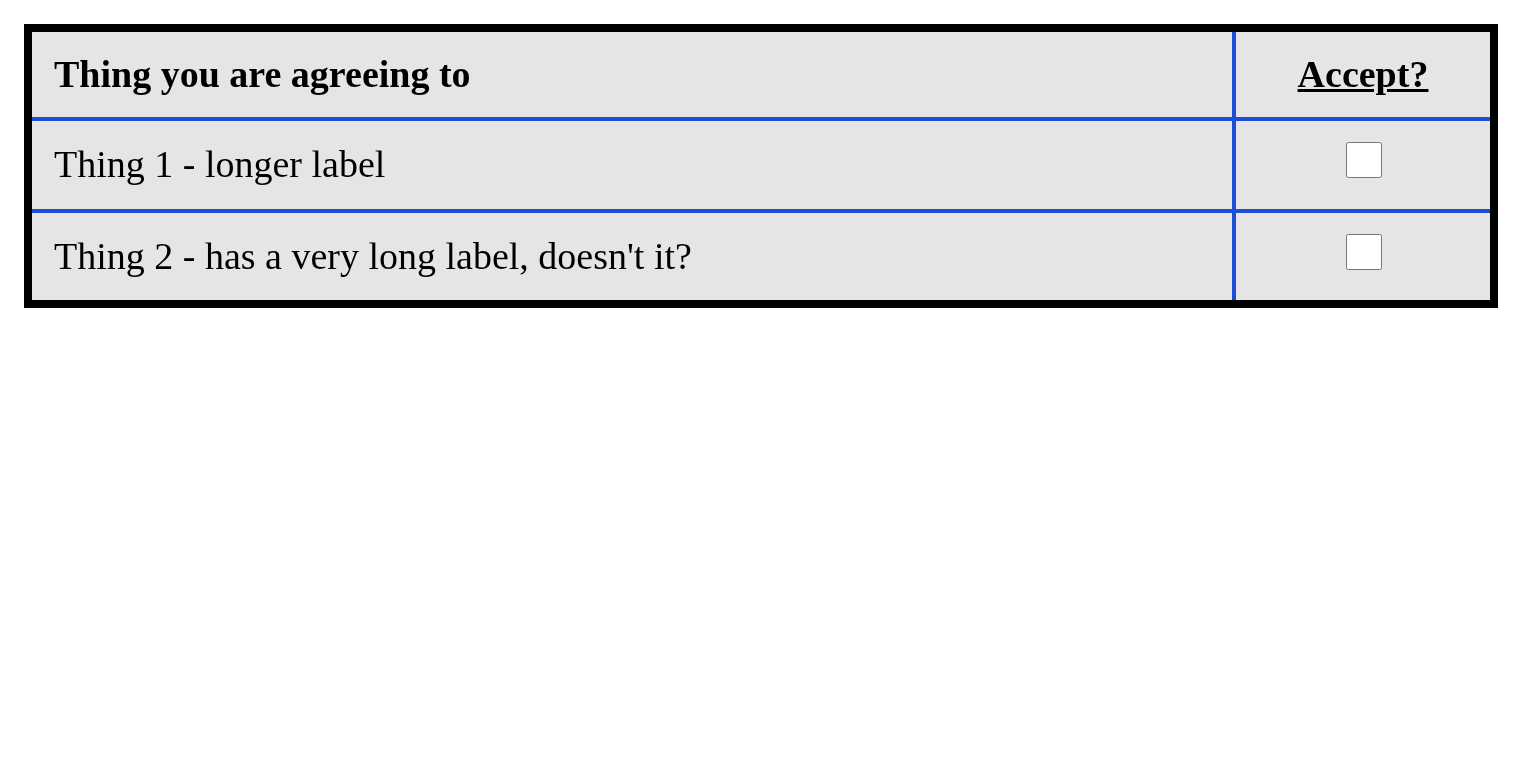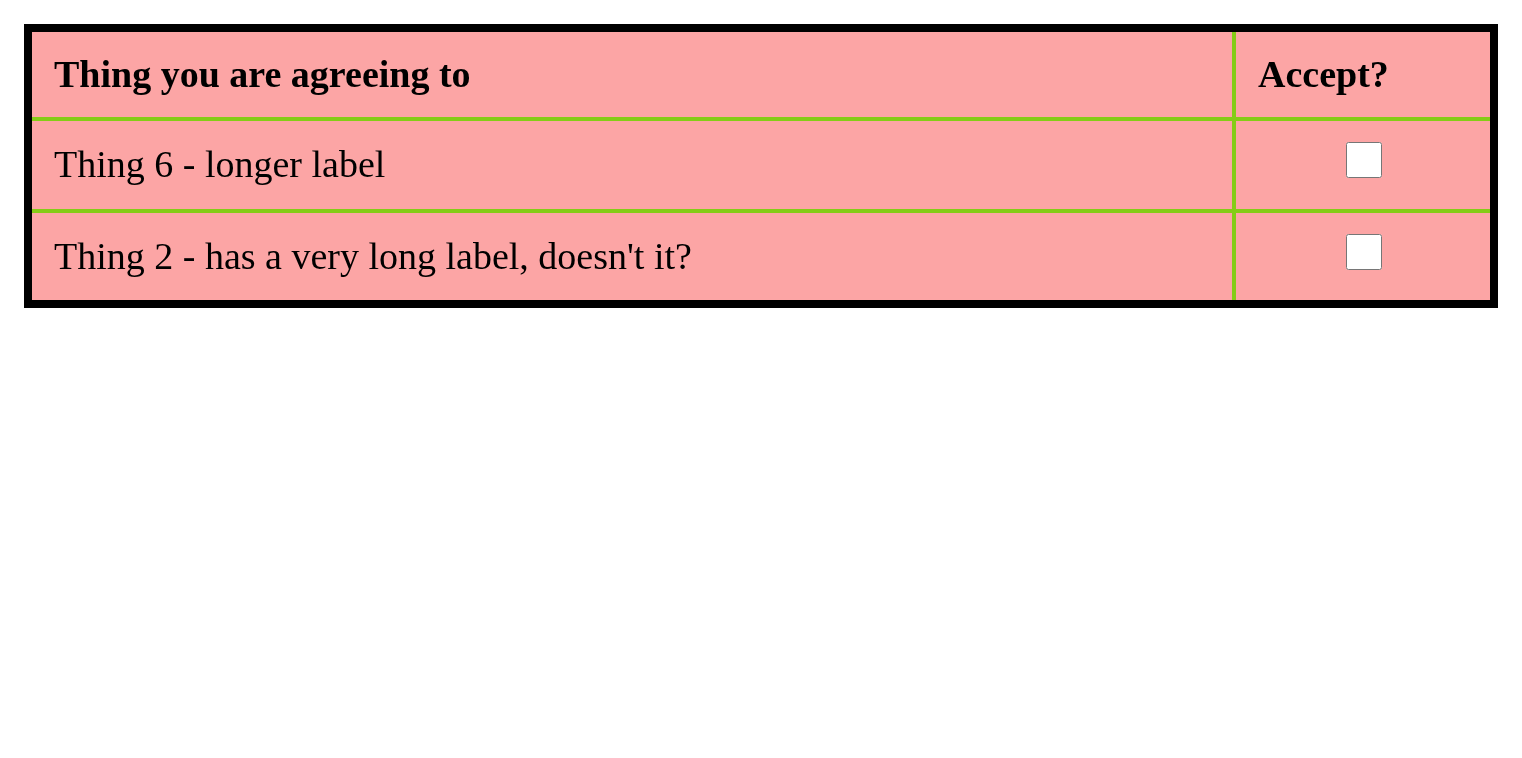--- a/index.html
+++ b/index.html
@@ -9,33 +9,35 @@
       background: #fff;
     }
     table.agreement {
       border-collapse: collapse;
       border: 8px solid #000;
       width: 100%;
       table-layout: fixed;
     }
     table.agreement th,
     table.agreement td {
-      border: 4px solid #84cc16;
+      border: 4px solid #1d4ed8;
       padding: 18px 22px;
       font-size: 38px;
       line-height: 1.3;
       color: #000;
-      background: #fca5a5;
+      background: #e5e5e5;
       vertical-align: middle;
     }
     table.agreement th {
       font-weight: 700;
       text-align: left;
     }
     table.agreement th.col-accept {
+      text-align: center;
+      text-decoration: underline;
     }
     col.col-thing { width: auto; }
     col.col-accept { width: 260px; }
     td.cell-accept {
       text-align: center;
     }
     td.cell-accept input[type="checkbox"] {
       width: 36px;
       height: 36px;
       accent-color: #555;
@@ -50,21 +52,21 @@
     <col class="col-accept">
   </colgroup>
   <thead>
     <tr>
       <th>Thing you are agreeing to</th>
       <th class="col-accept">Accept?</th>
     </tr>
   </thead>
   <tbody>
     <tr>
-      <td>Thing 6 - longer label</td>
+      <td>Thing 1 - longer label</td>
       <td class="cell-accept">
         <input type="checkbox" style="">
       </td>
     </tr>
     <tr>
       <td>Thing 2 - has a very long label, doesn't it?</td>
       <td class="cell-accept">
         <input type="checkbox" style="">
       </td>
     </tr>

